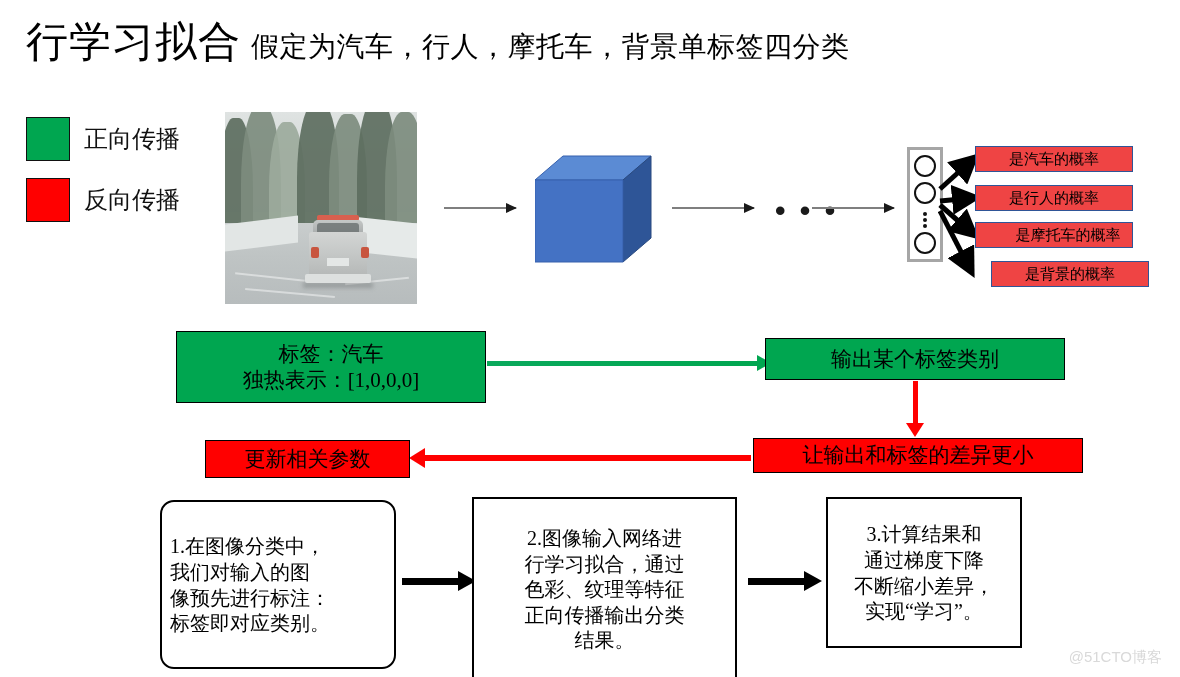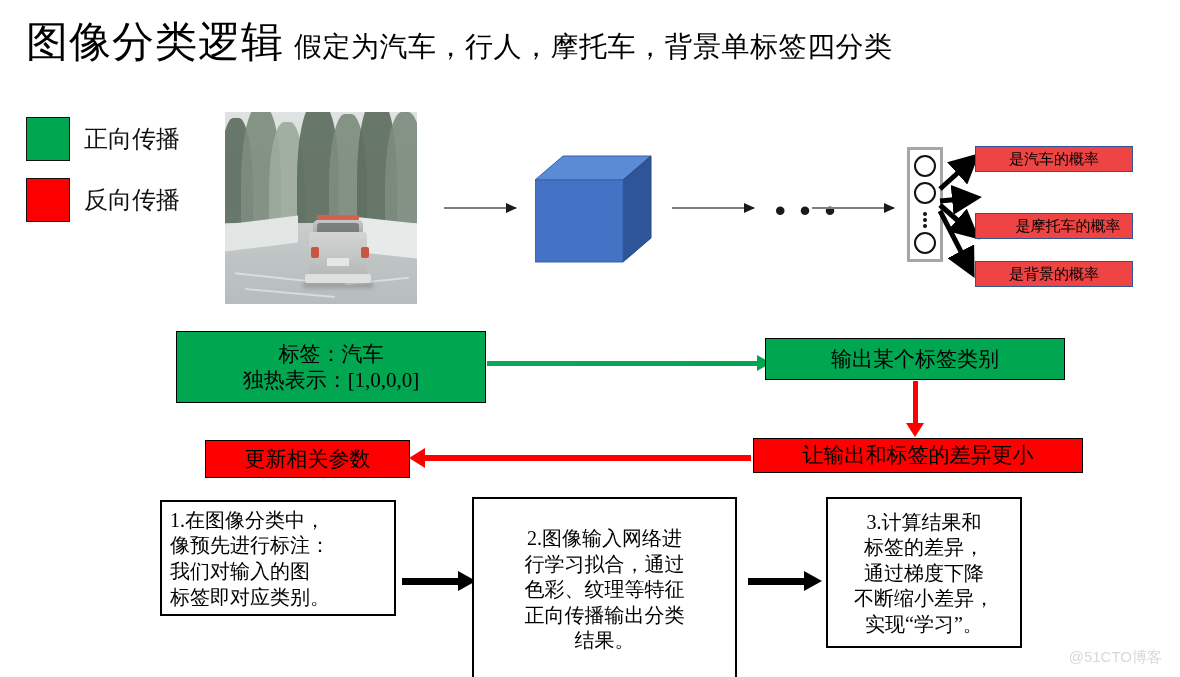--- a/index.html
+++ b/index.html
@@ -325,21 +325,21 @@
     font-family: "Liberation Serif", "DejaVu Serif", serif;
     font-size: 20px;
     color: #000000;
     line-height: 1.28;
     text-align: center;
     padding: 8px 8px 6px 8px;
     display: flex;
     flex-direction: column;
     justify-content: center;
   }
-  #step1 { left: 160px; top: 500px; width: 236px; height: 116px; text-align: left; }
+  #step1 { left: 160px; top: 500px; width: 236px; height: 169px; text-align: left; border-radius: 14px; }
   #step1 .ln { text-align: left; }
   #step2 { left: 472px; top: 497px; width: 265px; height: 184px; }
   #step3 { left: 826px; top: 497px; width: 196px; height: 151px; }
 
   .black-arrow {
     position: absolute;
     height: 7px;
     background: #000000;
   }
   .black-arrow::after {
@@ -360,21 +360,21 @@
     color: #d9d9d9;
     font-family: "Liberation Sans", sans-serif;
   }
 </style>
 </head>
 <body>
 
 <div id="canvas">
 
   <div class="title-row">
-    <span class="title-main">图像分类逻辑</span>
+    <span class="title-main">行学习拟合</span>
     <span class="title-sub">假定为汽车，行人，摩托车，背景单标签四分类</span>
   </div>
 
   <div class="legend-item" style="left:26px; top:117px;">
     <span class="legend-swatch" style="background:#00a650;"></span>
     <span class="legend-label">正向传播</span>
   </div>
   <div class="legend-item" style="left:26px; top:178px;text-align:right;">
     <span class="legend-swatch" style="background:#ff0000;"></span>
     <span class="legend-label">反向传播</span>
@@ -438,24 +438,27 @@
     </defs>
     <line x1="2" y1="44" x2="34" y2="15" stroke="#000" stroke-width="5" marker-end="url(#bk)"></line>
     <line x1="2" y1="56" x2="34" y2="53" stroke="#000" stroke-width="5" marker-end="url(#bk)"></line>
     <line x1="2" y1="60" x2="34" y2="88" stroke="#000" stroke-width="5" marker-end="url(#bk)"></line>
     <line x1="2" y1="66" x2="32" y2="124" stroke="#000" stroke-width="5" marker-end="url(#bk)"></line>
   </svg>
 
   <div class="prob-box" style="top:146px;">
     <span>是汽车的概率</span>
   </div>
-  <div class="prob-box" style="top:213px;padding-left:28px;">
+  <div class="prob-box" style="top:185px;">
+    <span>是行人的概率</span>
+  </div>
+  <div class="prob-box" style="top:222px;padding-left:28px;">
     <span>是摩托车的概率</span>
   </div>
-  <div class="prob-box" style="top:261px;">
+  <div class="prob-box" style="top:261px;margin-left:16px;">
     <span>是背景的概率</span>
   </div>
 
   <div class="flow-box green-box" id="label-box">
     <div>标签：汽车</div>
     <div>独热表示：[1,0,0,0]</div>
   </div>
 
   <div class="green-arrow-h"></div>
 
@@ -470,38 +473,37 @@
   </div>
 
   <div class="red-arrow-h"></div>
 
   <div class="flow-box red-box" id="update-box">
     <div>更新相关参数</div>
   </div>
 
   <div class="step-box" id="step1">
     <div class="ln">1.在图像分类中，</div>
+    <div class="ln">  我们对输入的图</div>
     <div class="ln">像预先进行标注：</div>
-    <div class="ln">  我们对输入的图</div>
     <div class="ln">标签即对应类别。</div>
   </div>
   <div class="black-arrow" style="left:402px; top:578px; width:58px;"></div>
 
   <div class="step-box" id="step2">
     <div>2.图像输入网络进</div>
     <div>行学习拟合，通过</div>
     <div>色彩、纹理等特征</div>
     <div>正向传播输出分类</div>
     <div>结果。</div>
   </div>
   <div class="black-arrow" style="left:748px; top:578px; width:58px;"></div>
 
   <div class="step-box" id="step3">
     <div>3.计算结果和</div>
-    <div>标签的差异，</div>
     <div>通过梯度下降</div>
     <div>不断缩小差异，</div>
     <div>实现“学习”。</div>
   </div>
 
   <div class="watermark">@51CTO博客</div>
 
 </div>
 
 </body></html>

